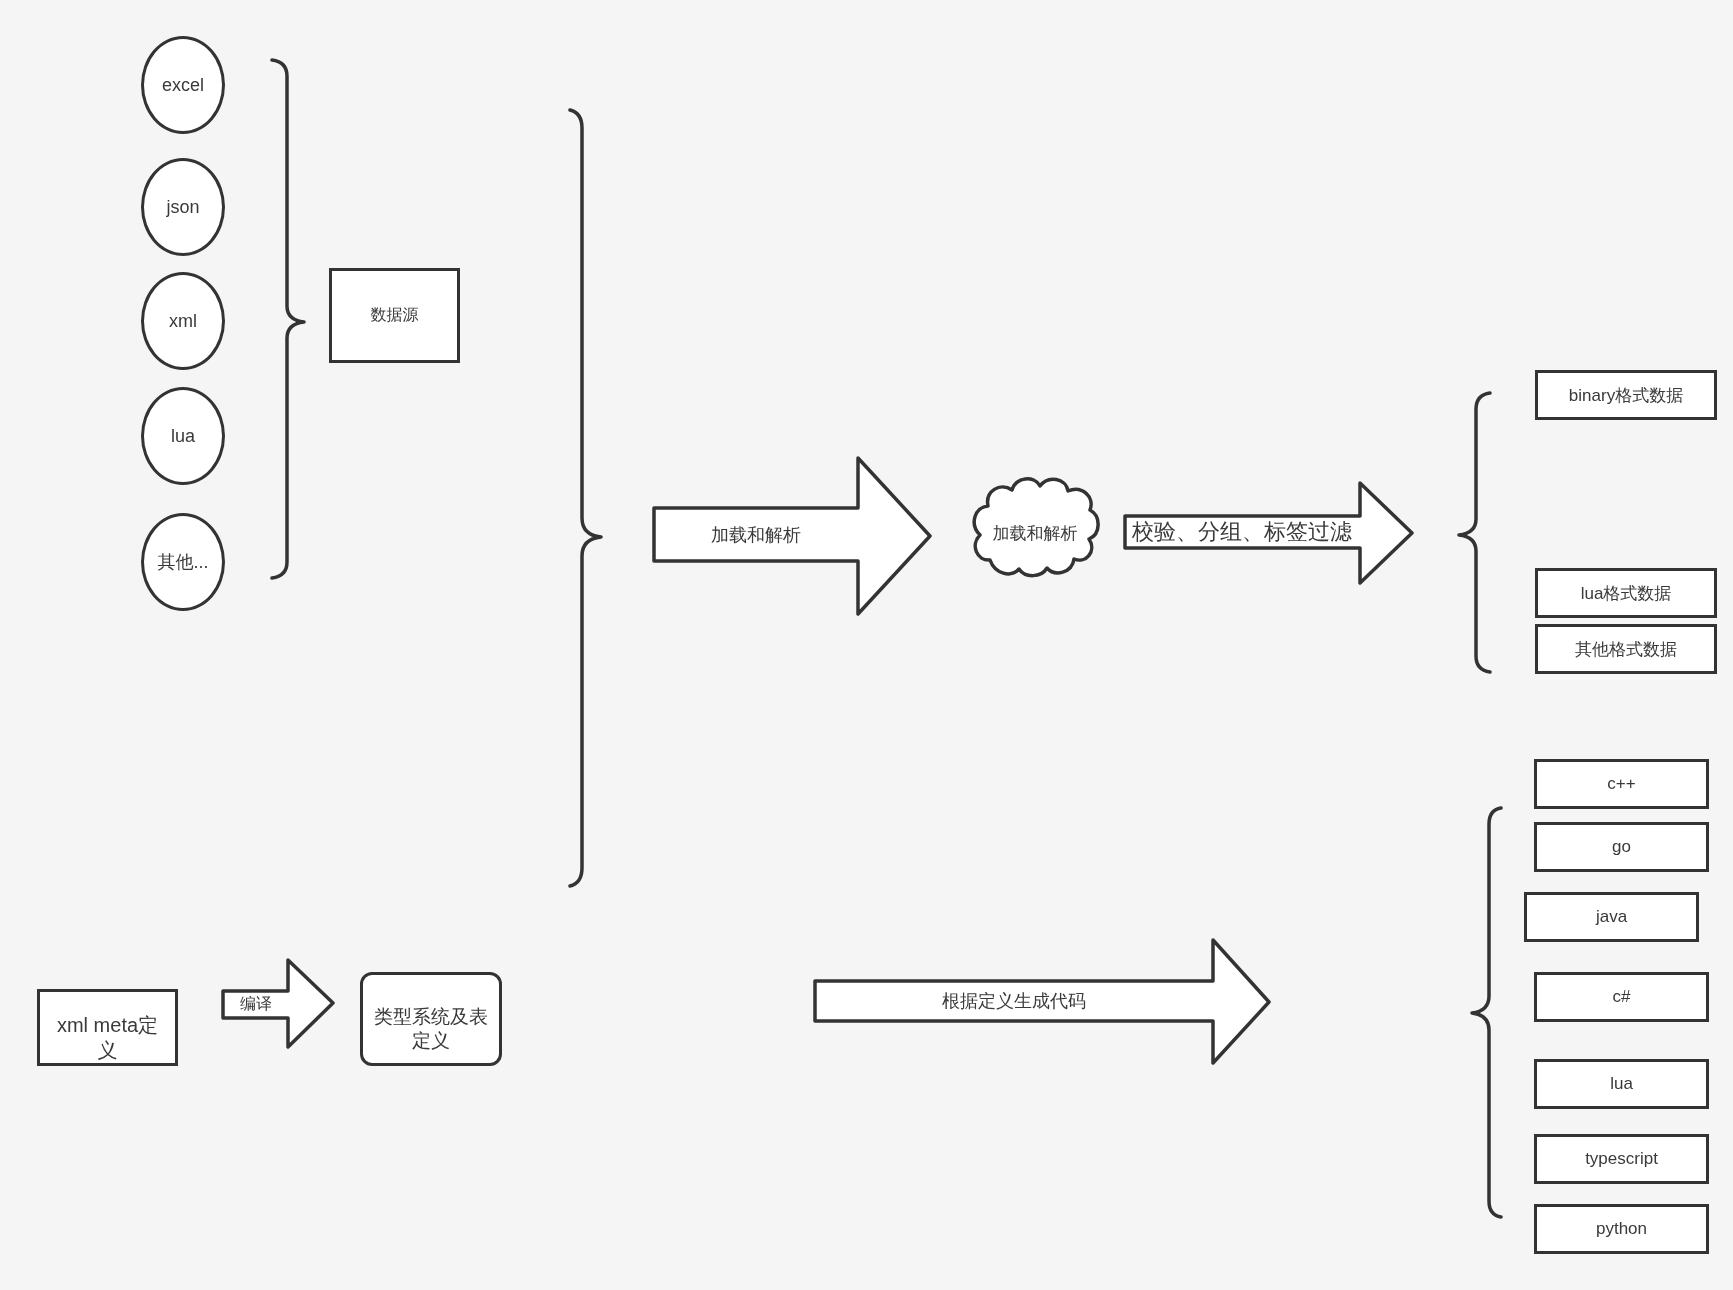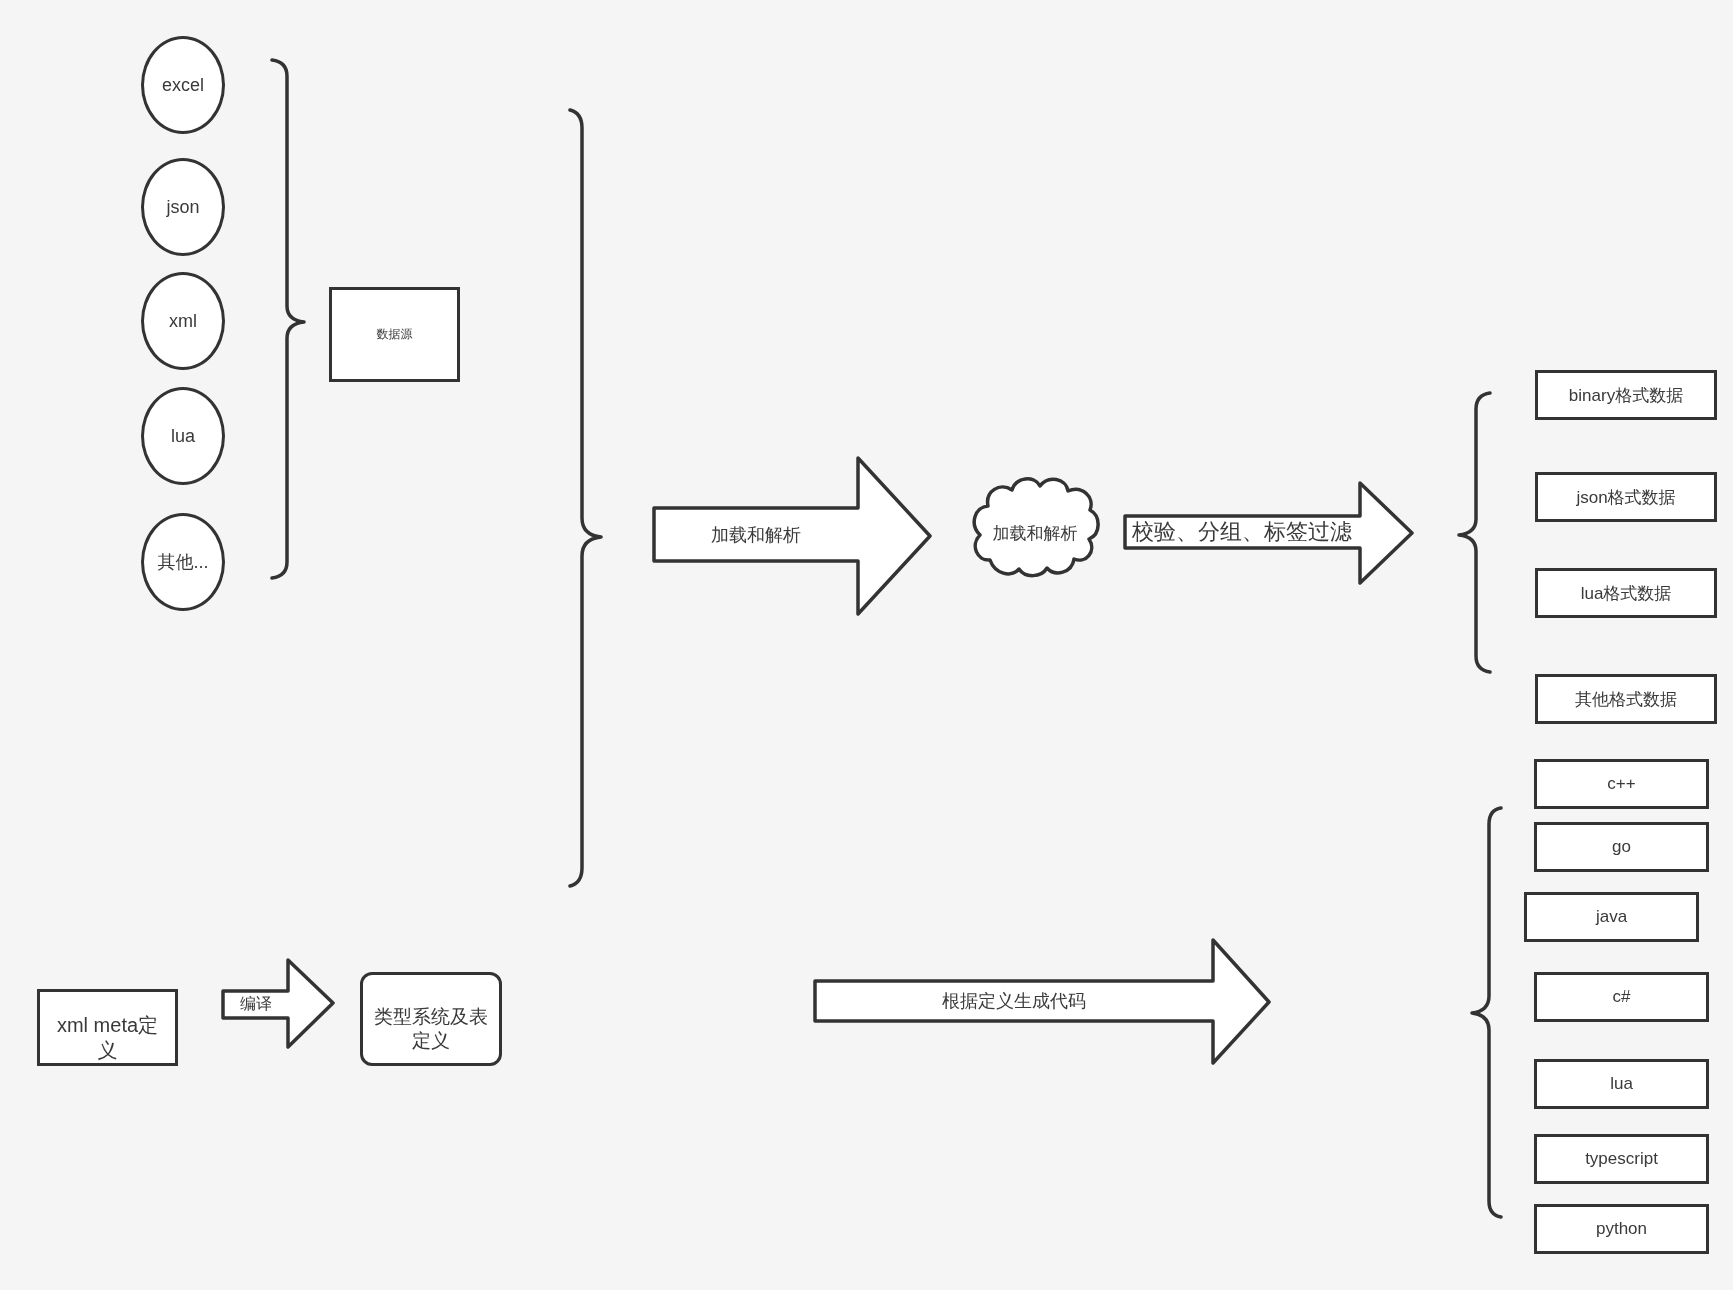--- a/index.html
+++ b/index.html
@@ -98,44 +98,41 @@
   <div class="node ellipse" style="top:272px">
       <span>xml</span>
     </div>
   <div class="node ellipse" style="top:387px">
       <span>lua</span>
     </div>
   <div class="node ellipse" style="top:513px">
       <span>其他...</span>
     </div>
 
-  <div class="node" style="left:329px; top:287px; width:131px; height:95px; font-size:12px">
+  <div class="node" style="left:329px; top:268px; width:131px; height:95px; font-size:16px">
       <span>数据源</span>
     </div>
 
   <div class="lbl" style="left:654px; top:508px; width:204px; height:53px; font-size:18px">加载和解析</div>
 
   <div class="lbl" style="left:978px; top:519px; width:114px; height:28px; font-size:17px">加载和解析</div>
 
   <div class="lbl" style="left:1120px; top:516px; width:244px; height:32px; font-size:22px">校验、分组、标签过滤</div>
 
   <div class="lbl" style="left:205px; top:991px; width:102px; height:27px; font-size:16px">编译</div>
 
   <div class="lbl" style="left:815px; top:981px; width:398px; height:40px; font-size:18px">根据定义生成代码</div>
 
   <div class="node rect" style="left:1515px; top:370px; width:182px; height:50px">
       <span>binary格式数据</span>
     </div>
-  <div class="node rect" style="left:1515px; top:472px; width:182px; height:50px">
-      <span>json格式数据</span>
-    </div>
   <div class="node rect" style="left:1515px; top:568px; width:182px; height:50px">
       <span>lua格式数据</span>
     </div>
-  <div class="node rect" style="left:1515px; top:674px; width:182px; height:50px">
+  <div class="node rect" style="left:1515px; top:624px; width:182px; height:50px">
       <span>其他格式数据</span>
     </div>
 
   <div class="node wrap" style="left:37px; top:969px; width:141px; height:77px; font-size:20px; padding:0 12px">
       <span class="wrap">xml meta定义</span>
     </div>
 
   <div class="node wrap" style="left:360px; top:952px; width:142px; height:94px; font-size:19px; border-radius:12px; padding:0 10px">
       <span class="wrap">类型系统及表定义</span>
     </div>

